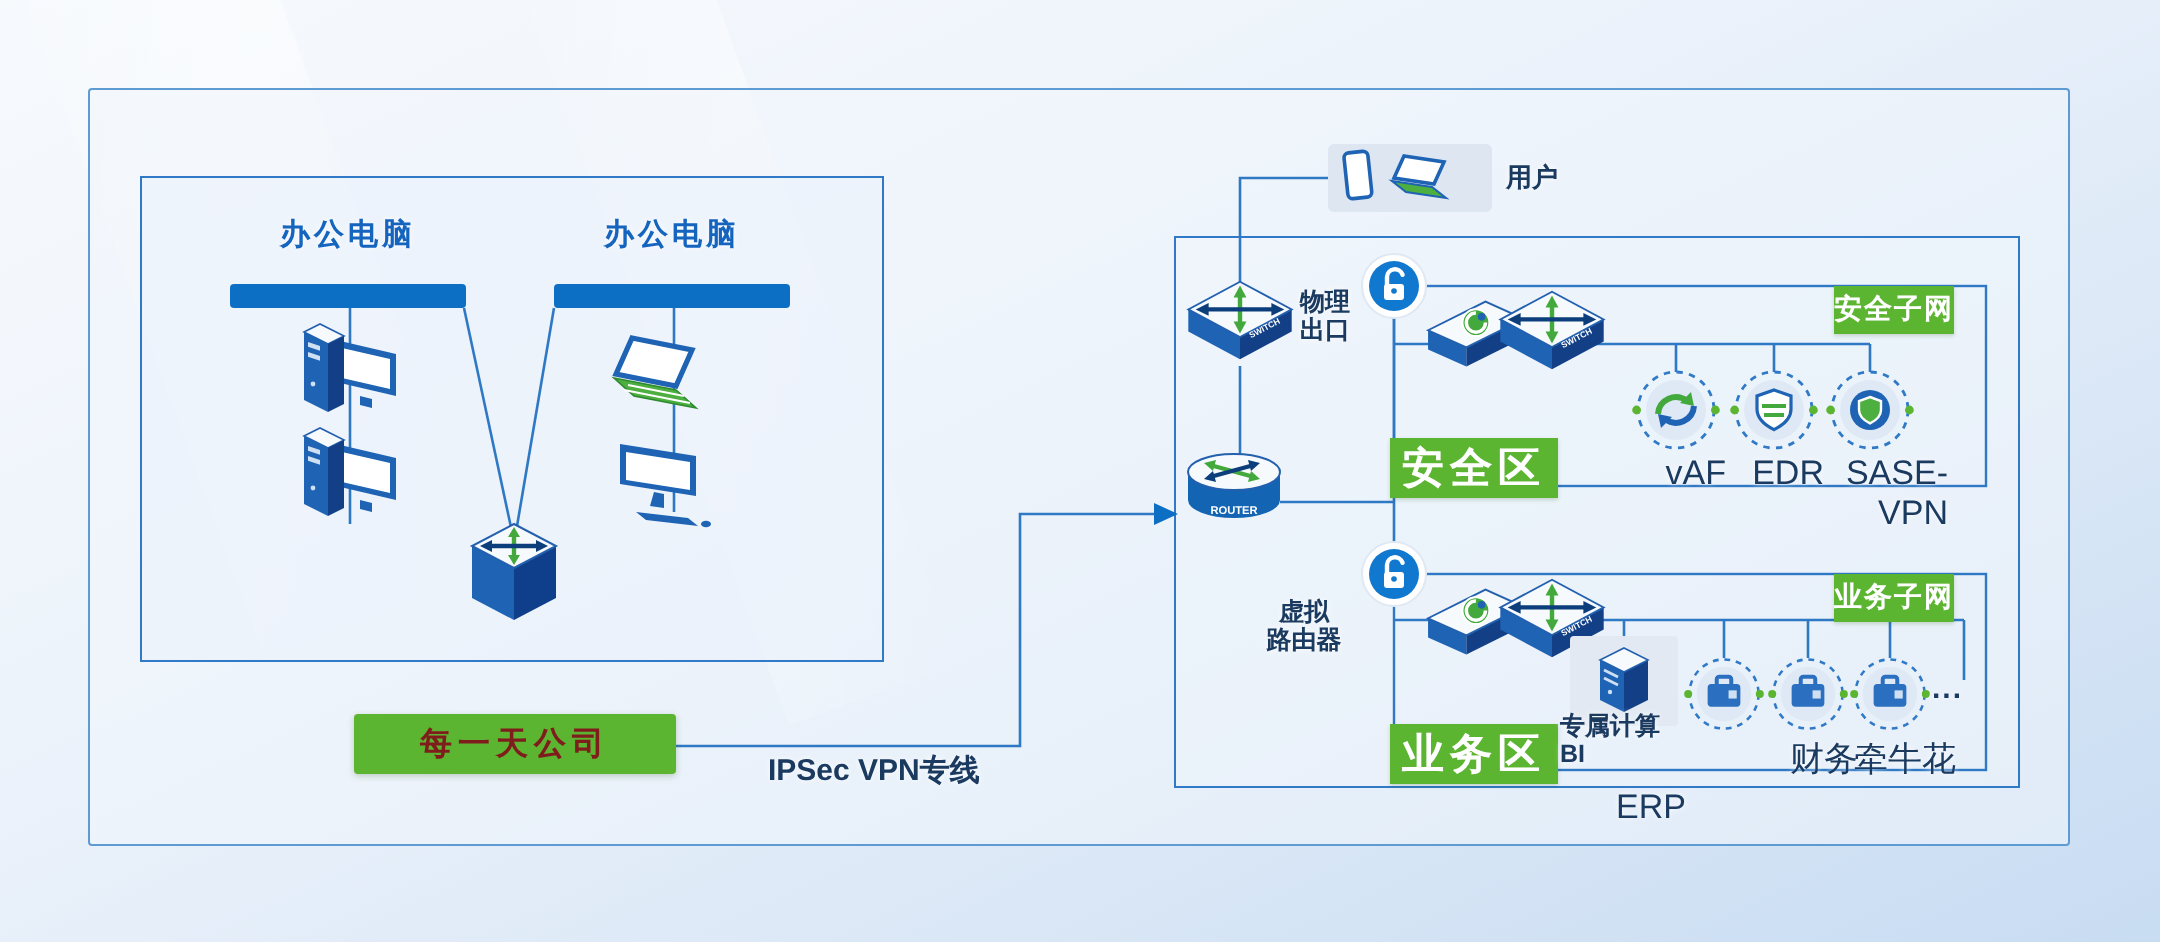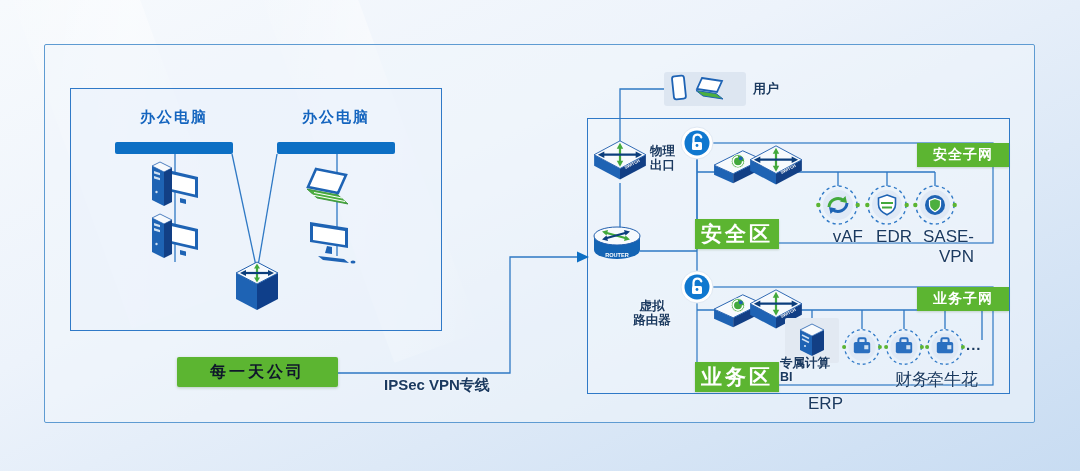--- a/index.html
+++ b/index.html
@@ -17,28 +17,28 @@
   .right-box{left:587px;top:118px;width:423px;height:276px;background:rgba(242,247,253,.35);}
   .wires{position:absolute;left:0;top:0;width:1080px;height:471px;}
   .wire{stroke:#2e78c4;stroke-width:1.3;fill:none;}
   .zrect{stroke:#2e78c4;stroke-width:1.2;fill:none;}
   .txt{position:absolute;color:#1b3a60;text-shadow:0 0 3px rgba(255,255,255,.9);}
   .blue-label{color:#1565bf;font-weight:bold;font-size:15px;letter-spacing:2px;text-align:center;}
   .bar{position:absolute;height:12px;width:118px;background:#0d6fc4;border-radius:2px;}
   .zone-bar{position:absolute;left:70px;top:310px;width:372px;height:22px;background:#0d6fc4;
     color:#fff;font-weight:bold;font-size:15px;letter-spacing:4px;display:flex;align-items:center;justify-content:center;}
   .company-btn{position:absolute;left:177px;top:357px;width:161px;height:30px;background:#5cb531;border-radius:2px;
-    color:#0f172a;font-weight:bold;font-size:16px;letter-spacing:3px;display:flex;align-items:center;justify-content:center;
+    color:#7f1d1d;font-weight:bold;font-size:16px;letter-spacing:3px;display:flex;align-items:center;justify-content:center;
     box-shadow:0 1px 3px rgba(40,90,20,.25);}
   .vpn-label{left:384px;top:376px;font-size:15px;font-weight:bold;}
   .user-box{position:absolute;left:664px;top:72px;width:82px;height:34px;background:#dde6f1;border-radius:3px;}
   .small-navy{font-size:12.5px;font-weight:bold;line-height:14px;}
   .green-tag{position:absolute;background:#5cb531;color:#fff;font-weight:bold;
     display:flex;align-items:center;justify-content:center;box-shadow:0 1px 2px rgba(40,90,20,.2);}
-  .subnet-tag{left:917px;width:92px;height:24px;font-size:14px;letter-spacing:1px;}
+  .subnet-tag{left:917px;width:60px;height:24px;font-size:14px;letter-spacing:1px;}
   .zone-tag{left:695px;width:84px;height:30px;font-size:21px;letter-spacing:3px;}
   .svc-label{position:absolute;font-size:17px;font-weight:normal;color:#1b3a60;text-align:right;text-shadow:0 0 3px rgba(255,255,255,.9);}
   .bi-box{position:absolute;left:785px;top:318px;width:54px;height:45px;background:#e2e9f2;border-radius:2px;}
   .icon{position:absolute;}
   .more-dots{font-size:15px;font-weight:bold;letter-spacing:1px;}
 </style>
 </head>
 <body>
 
 <div class="stage">

